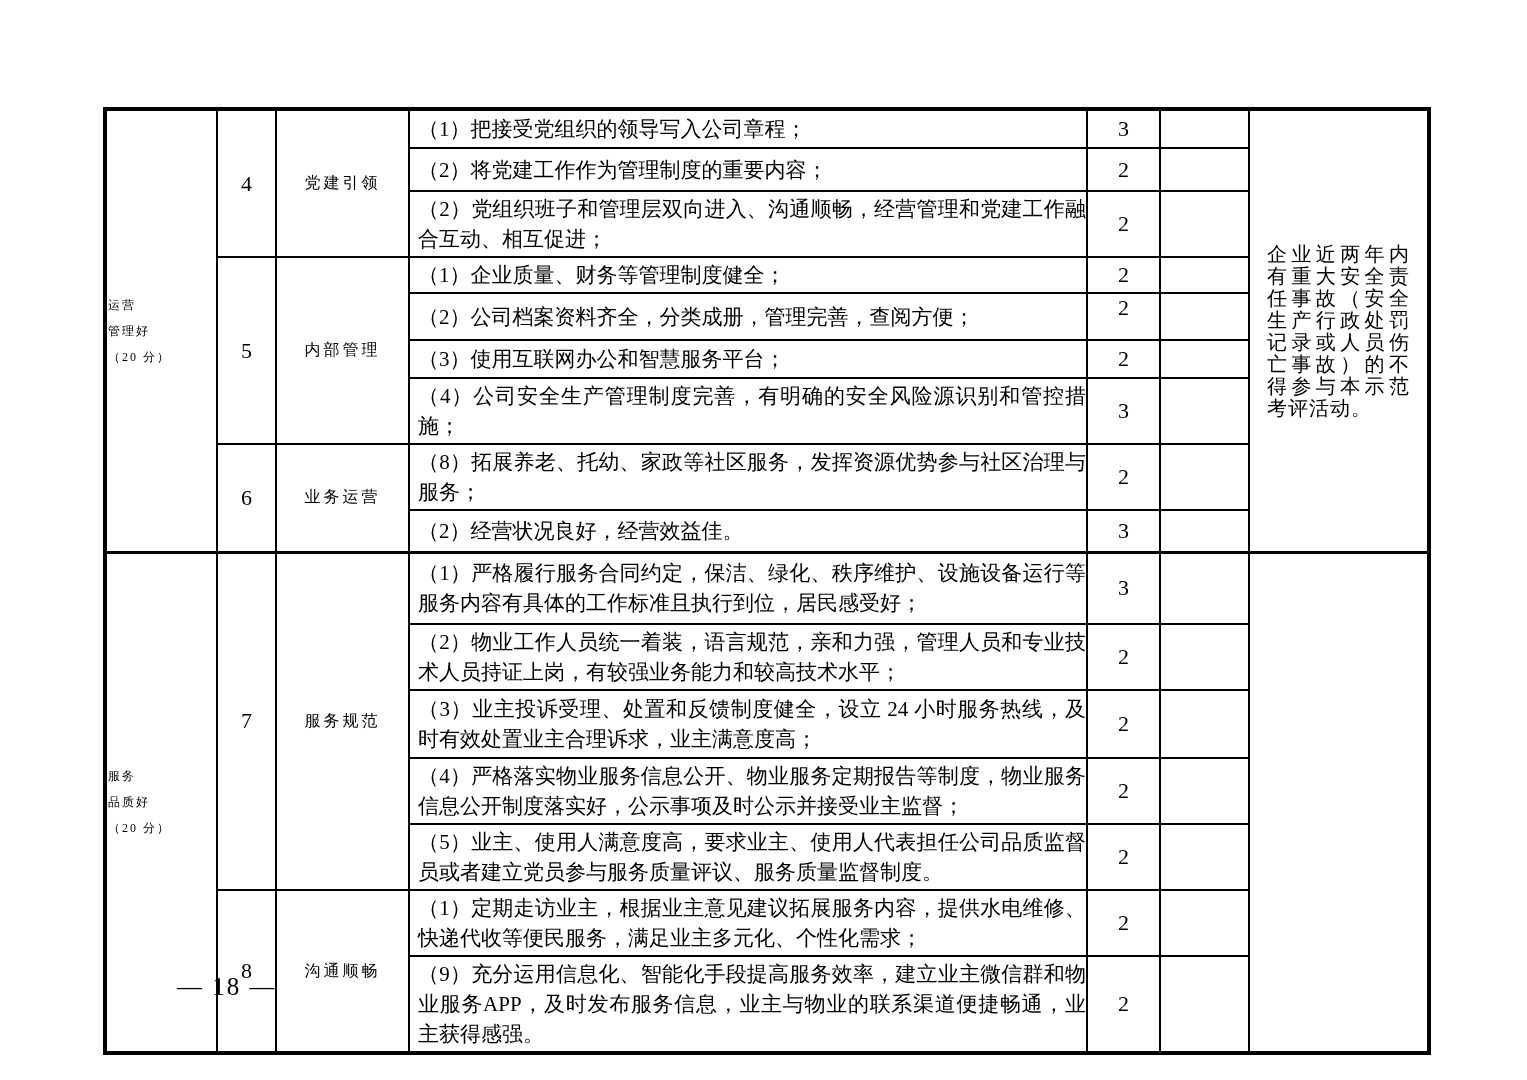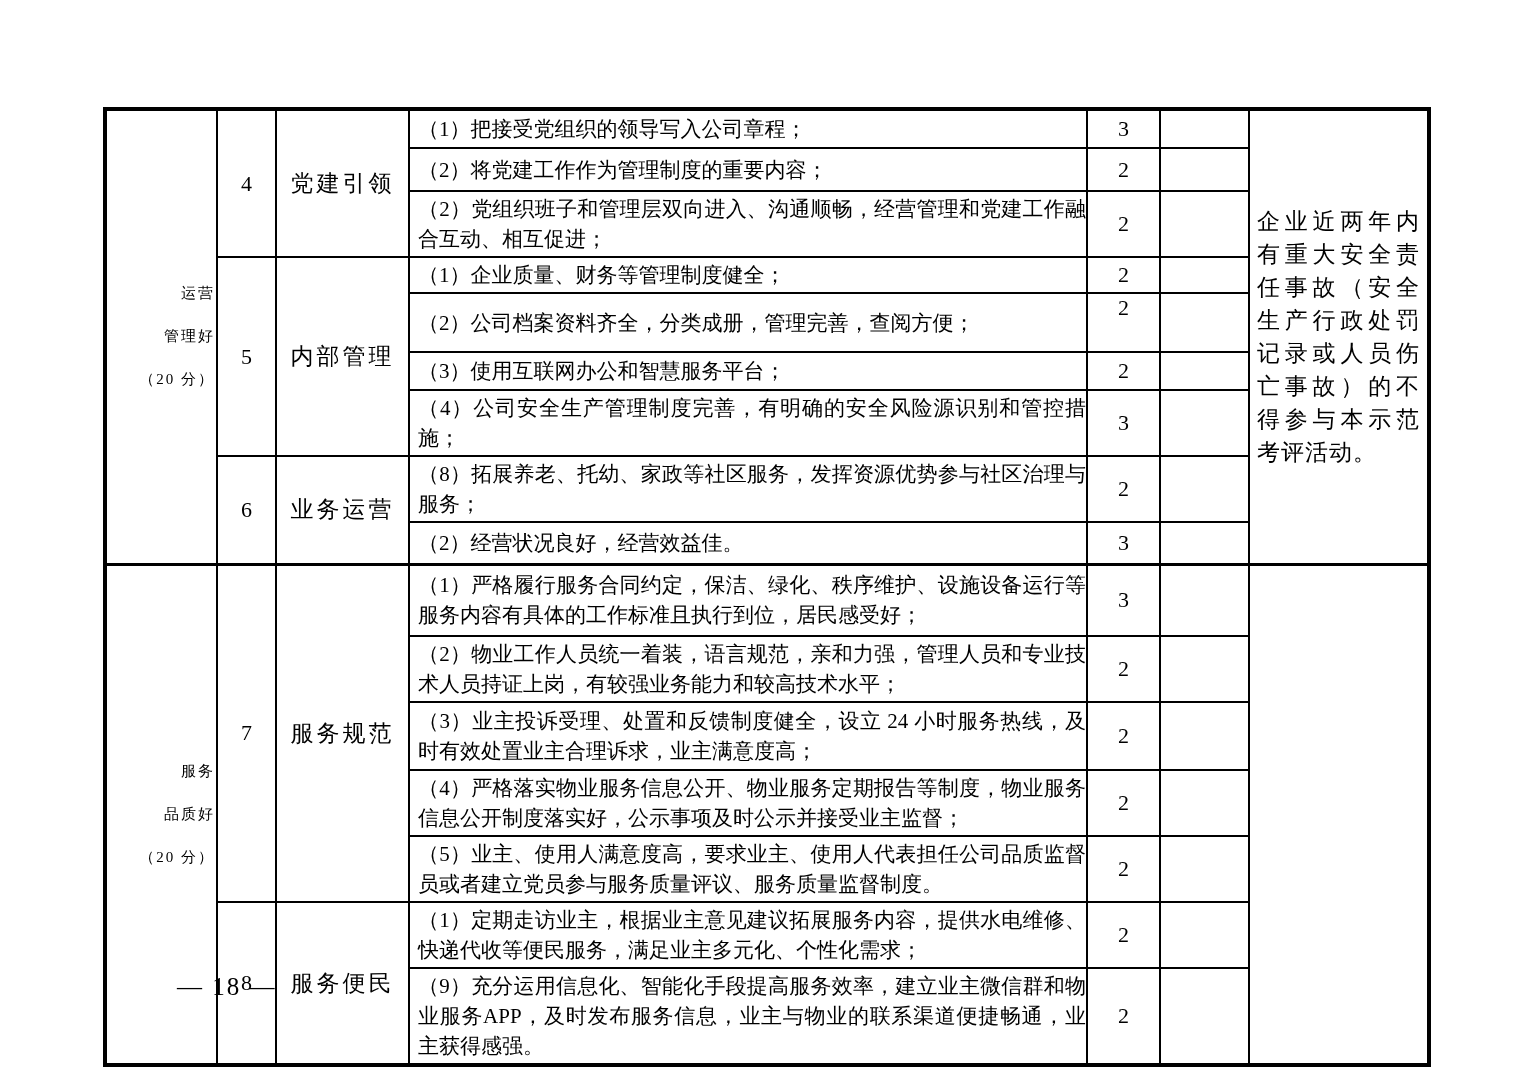--- a/index.html
+++ b/index.html
@@ -29,36 +29,36 @@
     border: 4px solid #000000;
   }
   table.eval-table td {
     border: 2px solid #000000;
     overflow: hidden;
   }
   tr.section-start > td {
     border-top: 3px solid #000000;
   }
   td.cat {
-    text-align: right;
+    text-align: left;
     vertical-align: middle;
     white-space: pre-line;
-    font-size: 15px;
-    line-height: 43px;
+    font-size: 12px;
+    line-height: 26px;
     letter-spacing: 2px;
   }
   td.num {
     text-align: center;
     vertical-align: middle;
     font-size: 22px;
   }
   td.iname {
     text-align: center;
     vertical-align: middle;
-    font-size: 23px;
+    font-size: 16px;
     letter-spacing: 3px;
   }
   td.crit {
     text-align: justify;
     vertical-align: middle;
     font-size: 21px;
     line-height: 30px;
     padding: 2px 0 2px 8px;
   }
   td.score {
@@ -69,23 +69,23 @@
   td.score.va-top {
     vertical-align: top;
     line-height: 25px;
   }
   td.blank-cell {
     background: #ffffff;
   }
   td.note {
     text-align: justify;
     vertical-align: middle;
-    font-size: 23px;
-    line-height: 33px;
-    padding: 0 7px;
+    font-size: 20px;
+    line-height: 22px;
+    padding: 0 17px;
     letter-spacing: 1px;
   }
   .pageno {
     position: absolute;
     left: 177px;
     top: 973px;
     font-size: 25px;
     letter-spacing: 2px;
   }
 </style>
@@ -127,21 +127,21 @@
         <td class="score">2</td>
         <td class="blank-cell"></td>
       </tr>
       <tr style="height:34px">
         <td class="num" rowspan="4">5</td>
         <td class="iname" rowspan="4">内部管理</td>
         <td class="crit">（1）企业质量、财务等管理制度健全；</td>
         <td class="score">2</td>
         <td class="blank-cell"></td>
       </tr>
-      <tr style="height:59px">
+      <tr style="height:47px">
         <td class="crit">（2）公司档案资料齐全，分类成册，管理完善，查阅方便；</td>
         <td class="score va-top">2</td>
         <td class="blank-cell"></td>
       </tr>
       <tr style="height:38px">
         <td class="crit">（3）使用互联网办公和智慧服务平台；</td>
         <td class="score">2</td>
         <td class="blank-cell"></td>
       </tr>
       <tr style="height:56px">
@@ -188,21 +188,21 @@
         <td class="score">2</td>
         <td class="blank-cell"></td>
       </tr>
       <tr style="height:58px">
         <td class="crit">（5）业主、使用人满意度高，要求业主、使用人代表担任公司品质监督员或者建立党员参与服务质量评议、服务质量监督制度。</td>
         <td class="score">2</td>
         <td class="blank-cell"></td>
       </tr>
       <tr style="height:56px">
         <td class="num" rowspan="2">8</td>
-        <td class="iname" rowspan="2">服务便民</td>
+        <td class="iname" rowspan="2">沟通顺畅</td>
         <td class="crit">（1）定期走访业主，根据业主意见建议拓展服务内容，提供水电维修、快递代收等便民服务，满足业主多元化、个性化需求；</td>
         <td class="score">2</td>
         <td class="blank-cell"></td>
       </tr>
       <tr style="height:63px">
         <td class="crit">（9）充分运用信息化、智能化手段提高服务效率，建立业主微信群和物业服务APP，及时发布服务信息，业主与物业的联系渠道便捷畅通，业主获得感强。</td>
         <td class="score">2</td>
         <td class="blank-cell"></td>
       </tr>
     </tbody>

